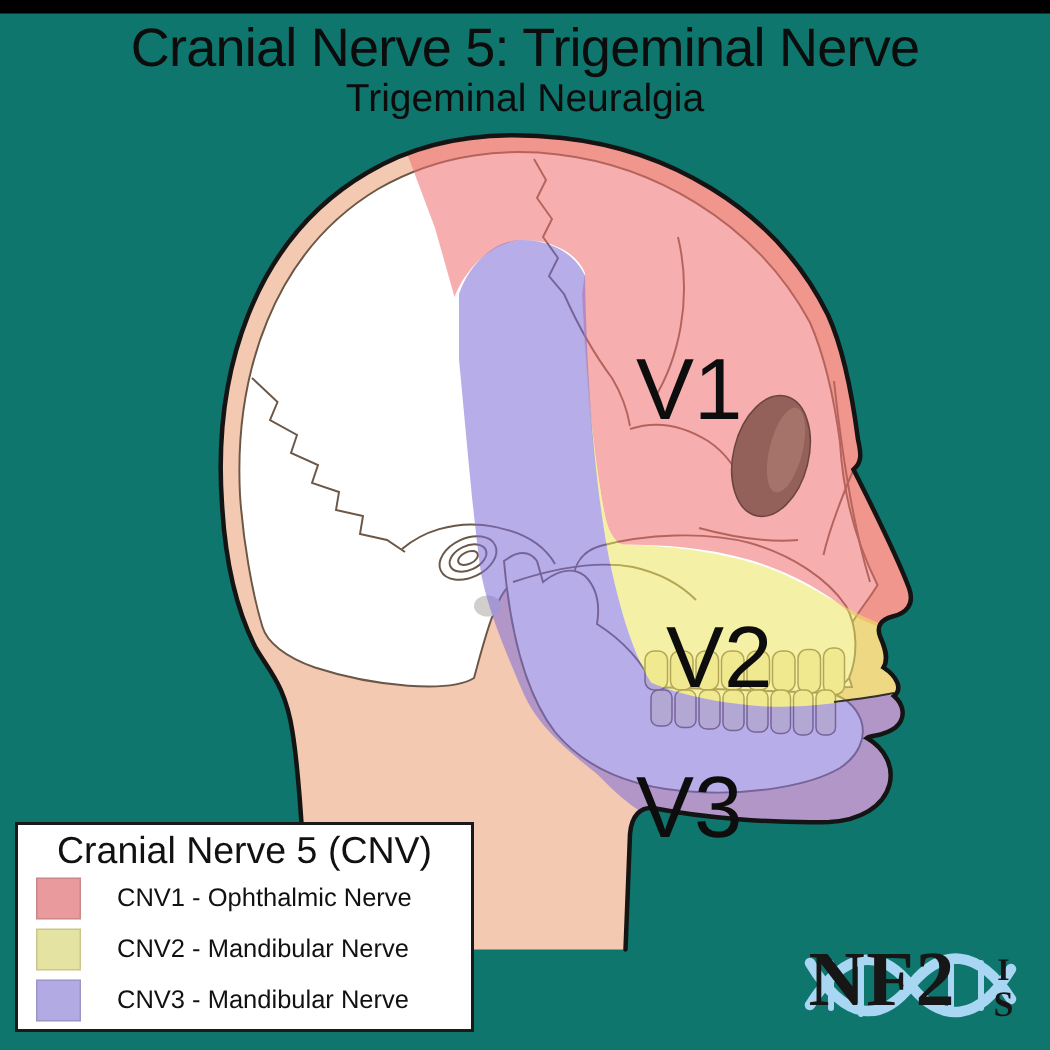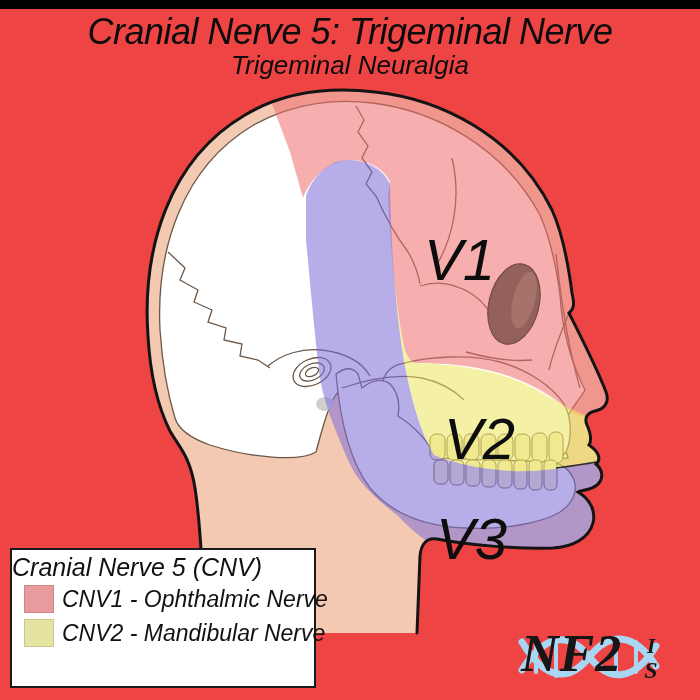--- a/index.html
+++ b/index.html
@@ -1,35 +1,35 @@
 <!DOCTYPE html>
 <html style="--v1-overlay: #ef6f6f; --v2-overlay: #ece45f; --v3-overlay: #7f6fd8; --skin: #f3c9b1; --skull: #ffffff; --suture: #6b5747; --outline: #141414; --eye-socket: #936159; --teeth: #f6efcd; --helix: #a9d7f3; --legend-v1: #e89a9c; --legend-v2: #e5e3a1; --legend-v3: #b2aae2;"><head>
 <meta charset="utf-8">
 <style>
   html,body{margin:0;padding:0;background:#fff;}
-  #stage{position:relative;width:700px;height:700px;background:#ef4444;overflow:hidden;
-         font-family:"Liberation Sans", sans-serif;font-style:italic;}
+  #stage{position:relative;width:700px;height:700px;background:#0f766e;overflow:hidden;
+         font-family:"Liberation Sans", sans-serif;}
   #topbar{position:absolute;left:0;top:0;width:700px;height:9px;background:#000;}
   #title{position:absolute;left:0;top:11px;width:700px;text-align:center;
          font-size:36px;color:#0c0c0c;letter-spacing:-0.5px;}
   #subtitle{position:absolute;left:0;top:50px;width:700px;text-align:center;
          font-size:26px;color:#0c0c0c;}
   #art{position:absolute;left:0;top:0;}
   .vlabel{position:absolute;font-size:58px;color:#0d0d0d;line-height:1;letter-spacing:0px;margin-top:39px;}
   #v1{left:424px;top:192px;}
   #v2{left:444px;top:371px;}
-  #v3{left:436px;top:471px;text-align:right;}
+  #v3{left:424px;top:471px;text-align:right;}
   #legend{position:absolute;left:10px;top:548px;width:302px;height:136px;
           background:#fff;border:2.5px solid #1a1a1a;}
-  #legend .ltitle{margin-top:3px;font-size:25px;color:#111;}
+  #legend .ltitle{margin-top:3px;text-align:center;font-size:25px;color:#111;}
   .lrow{display:flex;align-items:center;height:34px;margin-left:12px;}
   .sw{width:30px;height:28px;flex:0 0 30px;border:1px solid rgba(0,0,0,0.12);box-sizing:border-box;}
   .sw1{background:var(--legend-v1);} .sw2{background:var(--legend-v2);} .sw3{background:var(--legend-v3);}
-  .ltext{margin-left:8px;font-size:23px;color:#111;white-space:nowrap;}
-  #logo{position:absolute;left:518px;top:620px;width:150px;height:76px;}
+  .ltext{margin-left:24px;font-size:17px;color:#111;white-space:nowrap;}
+  #logo{position:absolute;left:536px;top:620px;width:150px;height:76px;}
   #logo svg{position:absolute;left:0;top:0;}
   #logo .main{position:absolute;left:3px;top:8px;font-family:"Liberation Serif", serif;
          font-weight:bold;font-size:52px;color:#161616;letter-spacing:1px;line-height:1;}
   #logo .stack{position:absolute;left:122px;top:16px;width:22px;text-align:center;
          font-family:"Liberation Serif", serif;font-weight:bold;color:#161616;line-height:1;}
   #logo .st{font-size:21px;display:block;}
   #logo .sb{font-size:24px;display:block;margin-top:1px;}
 </style>
 </head>
 <body>
@@ -174,20 +174,24 @@
   <div id="legend">
     <div class="ltitle">Cranial Nerve 5 (CNV)</div>
     <div class="lrow">
       <div class="sw sw1"></div>
       <div class="ltext">CNV1 - Ophthalmic Nerve</div>
     </div>
     <div class="lrow">
       <div class="sw sw2"></div>
       <div class="ltext">CNV2 - Mandibular Nerve</div>
     </div>
+    <div class="lrow">
+      <div class="sw sw3"></div>
+      <div class="ltext">CNV3 - Mandibular Nerve</div>
+    </div>
   </div>
 
   <div id="logo">
     <svg width="150" height="76" viewBox="0 0 150 76">
       <g style="stroke:var(--helix)" fill="none" stroke-linecap="round">
         <line x1="18" y1="22" x2="18" y2="52" stroke-width="4"></line>
         <line x1="38" y1="18" x2="38" y2="56" stroke-width="4"></line>
         <line x1="98" y1="18" x2="98" y2="56" stroke-width="4"></line>
         <line x1="118" y1="22" x2="118" y2="52" stroke-width="4"></line>
         <path d="M4,22 C28,62 52,62 72,36 C92,12 116,12 138,46" stroke-width="7"></path>

